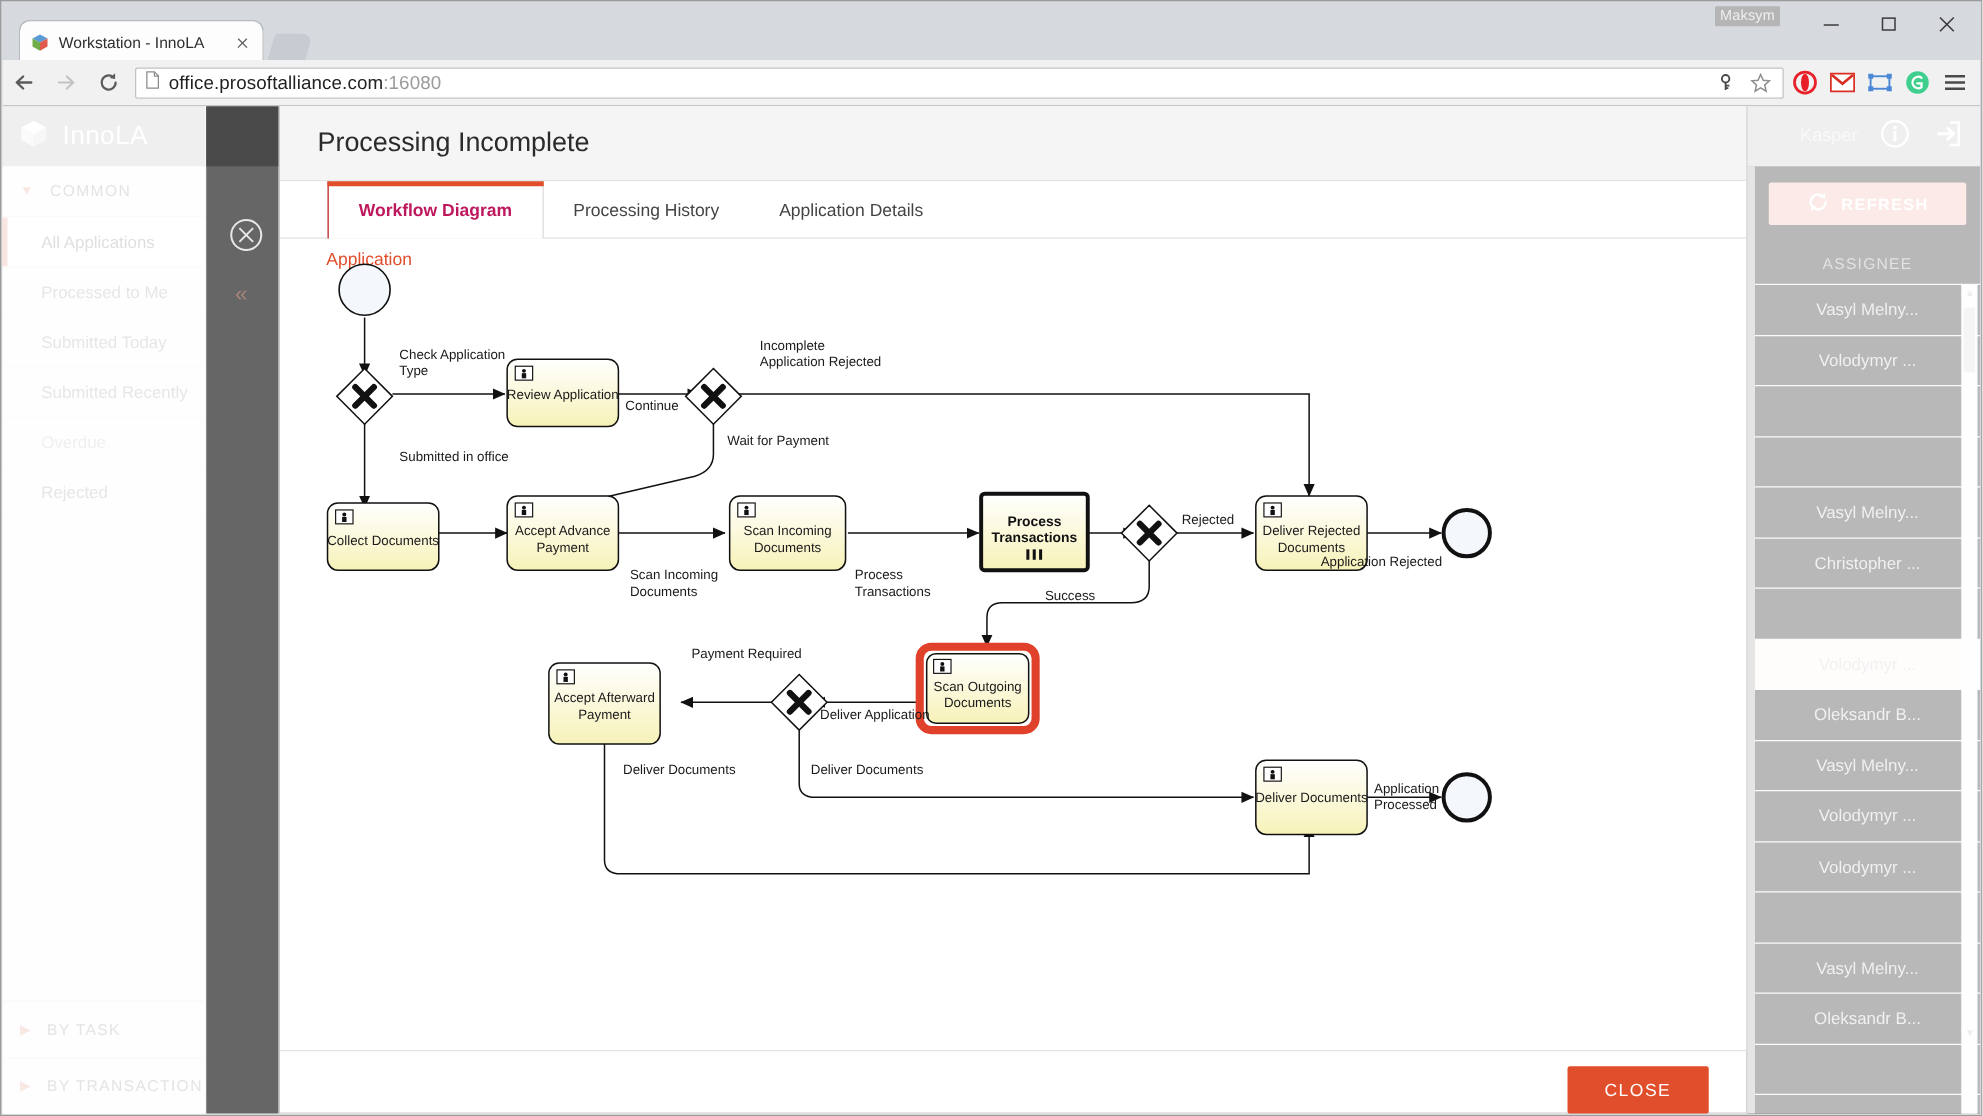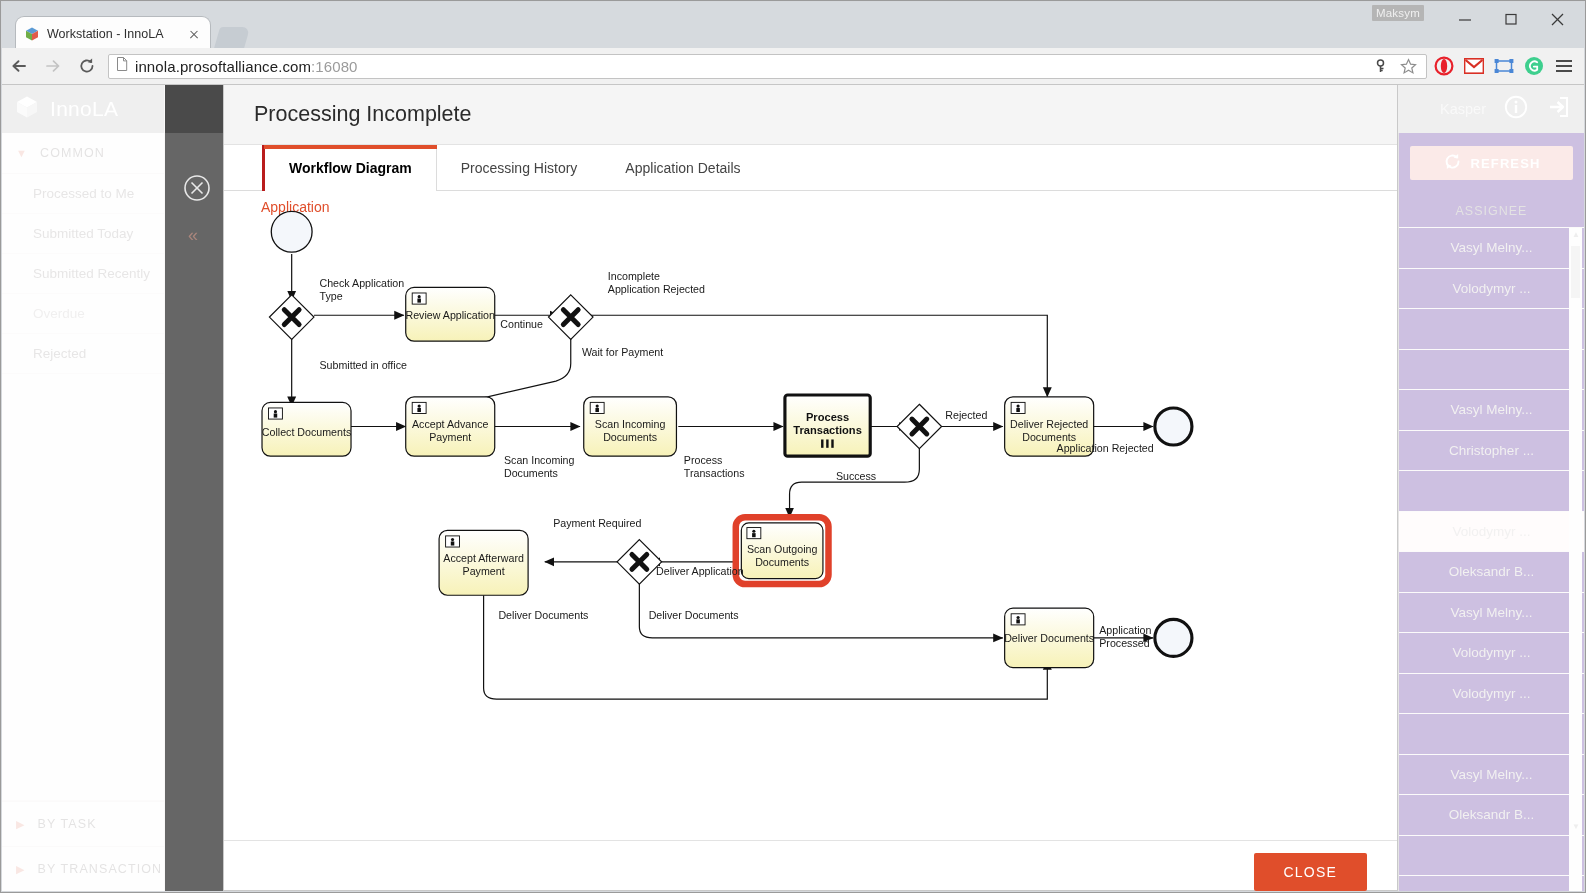--- a/index.html
+++ b/index.html
@@ -133,21 +133,21 @@
   }
   .topbar-right {
     position:absolute; right:14px; top:0; height:48px;
     display:flex; align-items:center; gap:18px;
   }
   .user-name { color:#eaeaea; font-size:14.5px; }
 
   
   .rightpanel {
     position:absolute; right:0; top:48px; bottom:0; width:186px;
-    background:#4c1d95; border-left:1px solid #a3a3a3;
+    background:#000000; border-left:6px solid #a3a3a3;
   }
   .refresh-btn {
     margin:13px 11px 0 11px; height:34px; background:#efb4ad; color:#fff;
     display:flex; align-items:center; justify-content:center; gap:9px;
     font-size:13px; font-weight:bold; letter-spacing:1.1px; border-radius:2px;
     cursor:pointer;
   }
   .assignee-head {
     margin-top:14px; height:34px; display:flex; align-items:center; justify-content:center;
     font-size:12.5px; color:#9d9a9a; letter-spacing:1px;
@@ -200,22 +200,22 @@
   .modal-title { font-size:21.5px; color:#2b2b2b; }
   .tabs {
     height:46px; flex:0 0 auto; display:flex; align-items:stretch;
     border-bottom:1px solid #dcdcdc; padding-left:38px; background:#fff;
   }
   .tab-item {
     display:flex; align-items:center; padding:0 24px; font-size:14px;
     color:#444; position:relative; cursor:pointer; white-space:nowrap;
   }
   .tab-item.active {
-    font-weight:bold; color:#000000;
-    border-left:3px solid #b91c1c; border-right:1px solid #dcdcdc;
+    font-weight:bold; color:#be185d;
+    border-left:1px solid #b91c1c; border-right:1px solid #dcdcdc;
     margin-bottom:-1px; background:#fff;
   }
   .tab-item.active::before {
     content:""; position:absolute; left:-1px; right:-1px; top:0; height:4px; background:#e04e2b;
   }
   .modal-body { flex:1 1 auto; position:relative; overflow:hidden; background:#fff; }
   .modal-foot {
     height:50px; flex:0 0 auto; border-top:1px solid #e3e3e3;
     display:flex; align-items:center; justify-content:flex-end; padding-right:30px;
   }
@@ -297,21 +297,21 @@
       </svg>
     </div>
 
     <div class="omnibox">
       <span class="omni-doc">
         <svg width="14" height="16" viewBox="0 0 14 16">
           <path d="M2.5 1.5 h6 l3.2 3.2 v9.8 h-9.2 z" fill="#fff" stroke="#8a8a8a" stroke-width="1"></path>
           <path d="M8.5 1.5 v3.4 h3.2" fill="none" stroke="#8a8a8a" stroke-width="1"></path>
         </svg>
       </span>
-      <span class="omni-url"><span>innola.prosoftalliance.com</span><span class="port">:16080</span></span>
+      <span class="omni-url"><span>office.prosoftalliance.com</span><span class="port">:16080</span></span>
       <span class="omni-right">
         <span class="ext">
           <svg width="15" height="15" viewBox="0 0 15 15">
             <circle cx="7.5" cy="4" r="3" fill="none" stroke="#4a4a4a" stroke-width="1.5"></circle>
             <path d="M7.5 7 v6 M7.5 9.5 h3 M7.5 11.5 h2.2" stroke="#4a4a4a" stroke-width="1.5" fill="none"></path>
           </svg>
         </span>
         <span class="ext">
           <svg width="17" height="17" viewBox="0 0 17 17">
                 <polygon points="8.5,1.6 10.6,6.2 15.5,6.7 11.8,10 12.9,14.9 8.5,12.3 4.1,14.9 5.2,10 1.5,6.7 6.4,6.2" fill="none" stroke="#8d8d8d" stroke-width="1.2"></polygon>
@@ -370,20 +370,23 @@
           </svg>
         </span>
         <span class="brand-text">InnoLA</span>
       </div>
 
       <div class="side-group">
         <span class="chev">▼</span>
         <span>COMMON</span>
       </div>
 
+      <div class="side-item active">
+        <span>All Applications</span>
+      </div>
       <div class="side-item">
         <span>Processed to Me</span>
       </div>
       <div class="side-item">
         <span>Submitted Today</span>
       </div>
       <div class="side-item">
         <span>Submitted Recently</span>
       </div>
       <div class="side-item dim">

